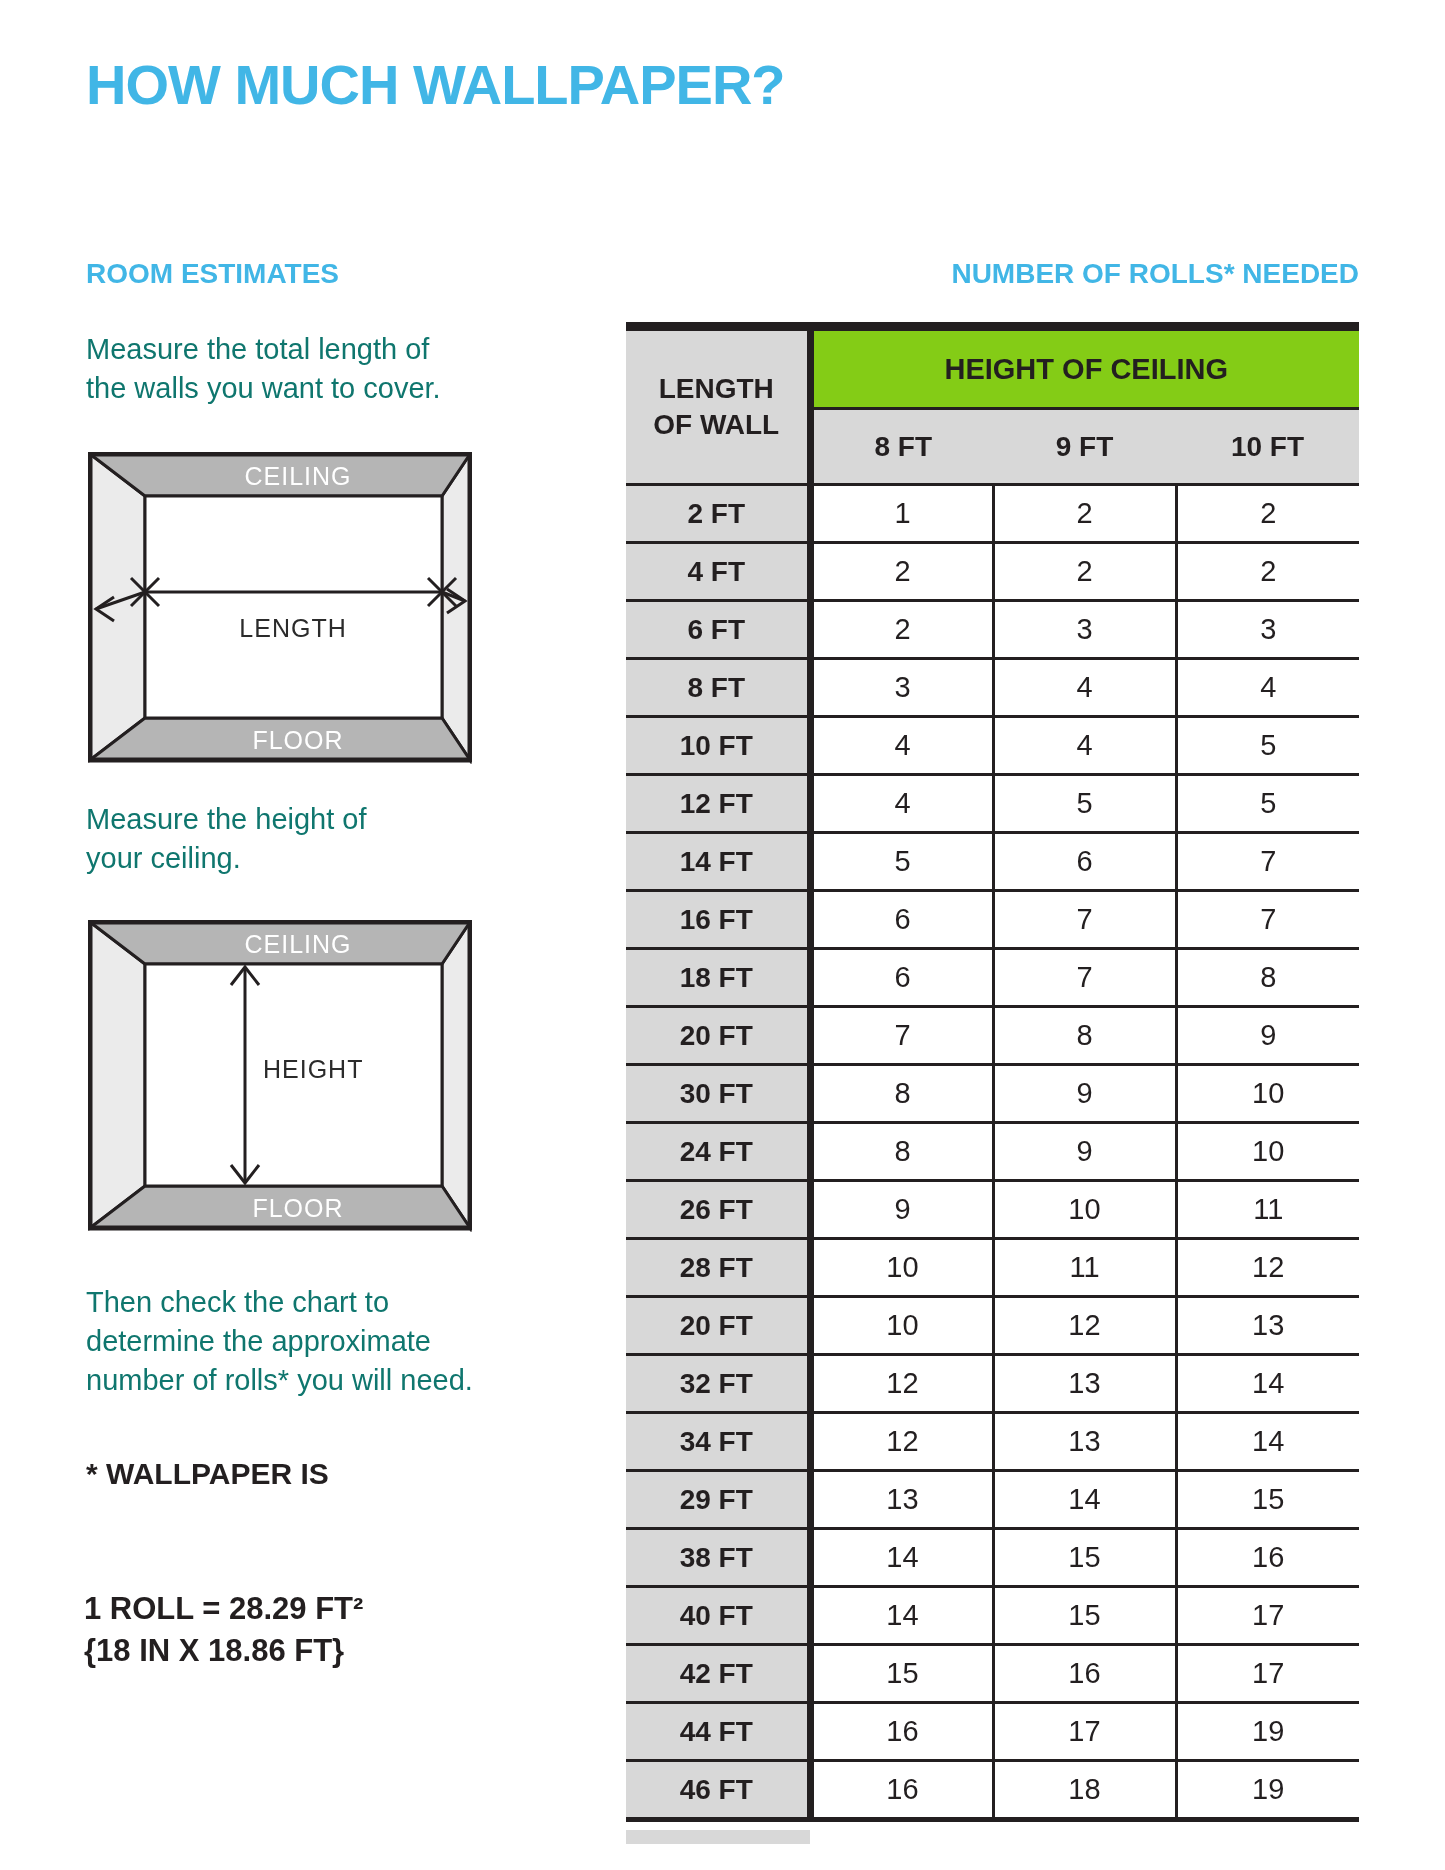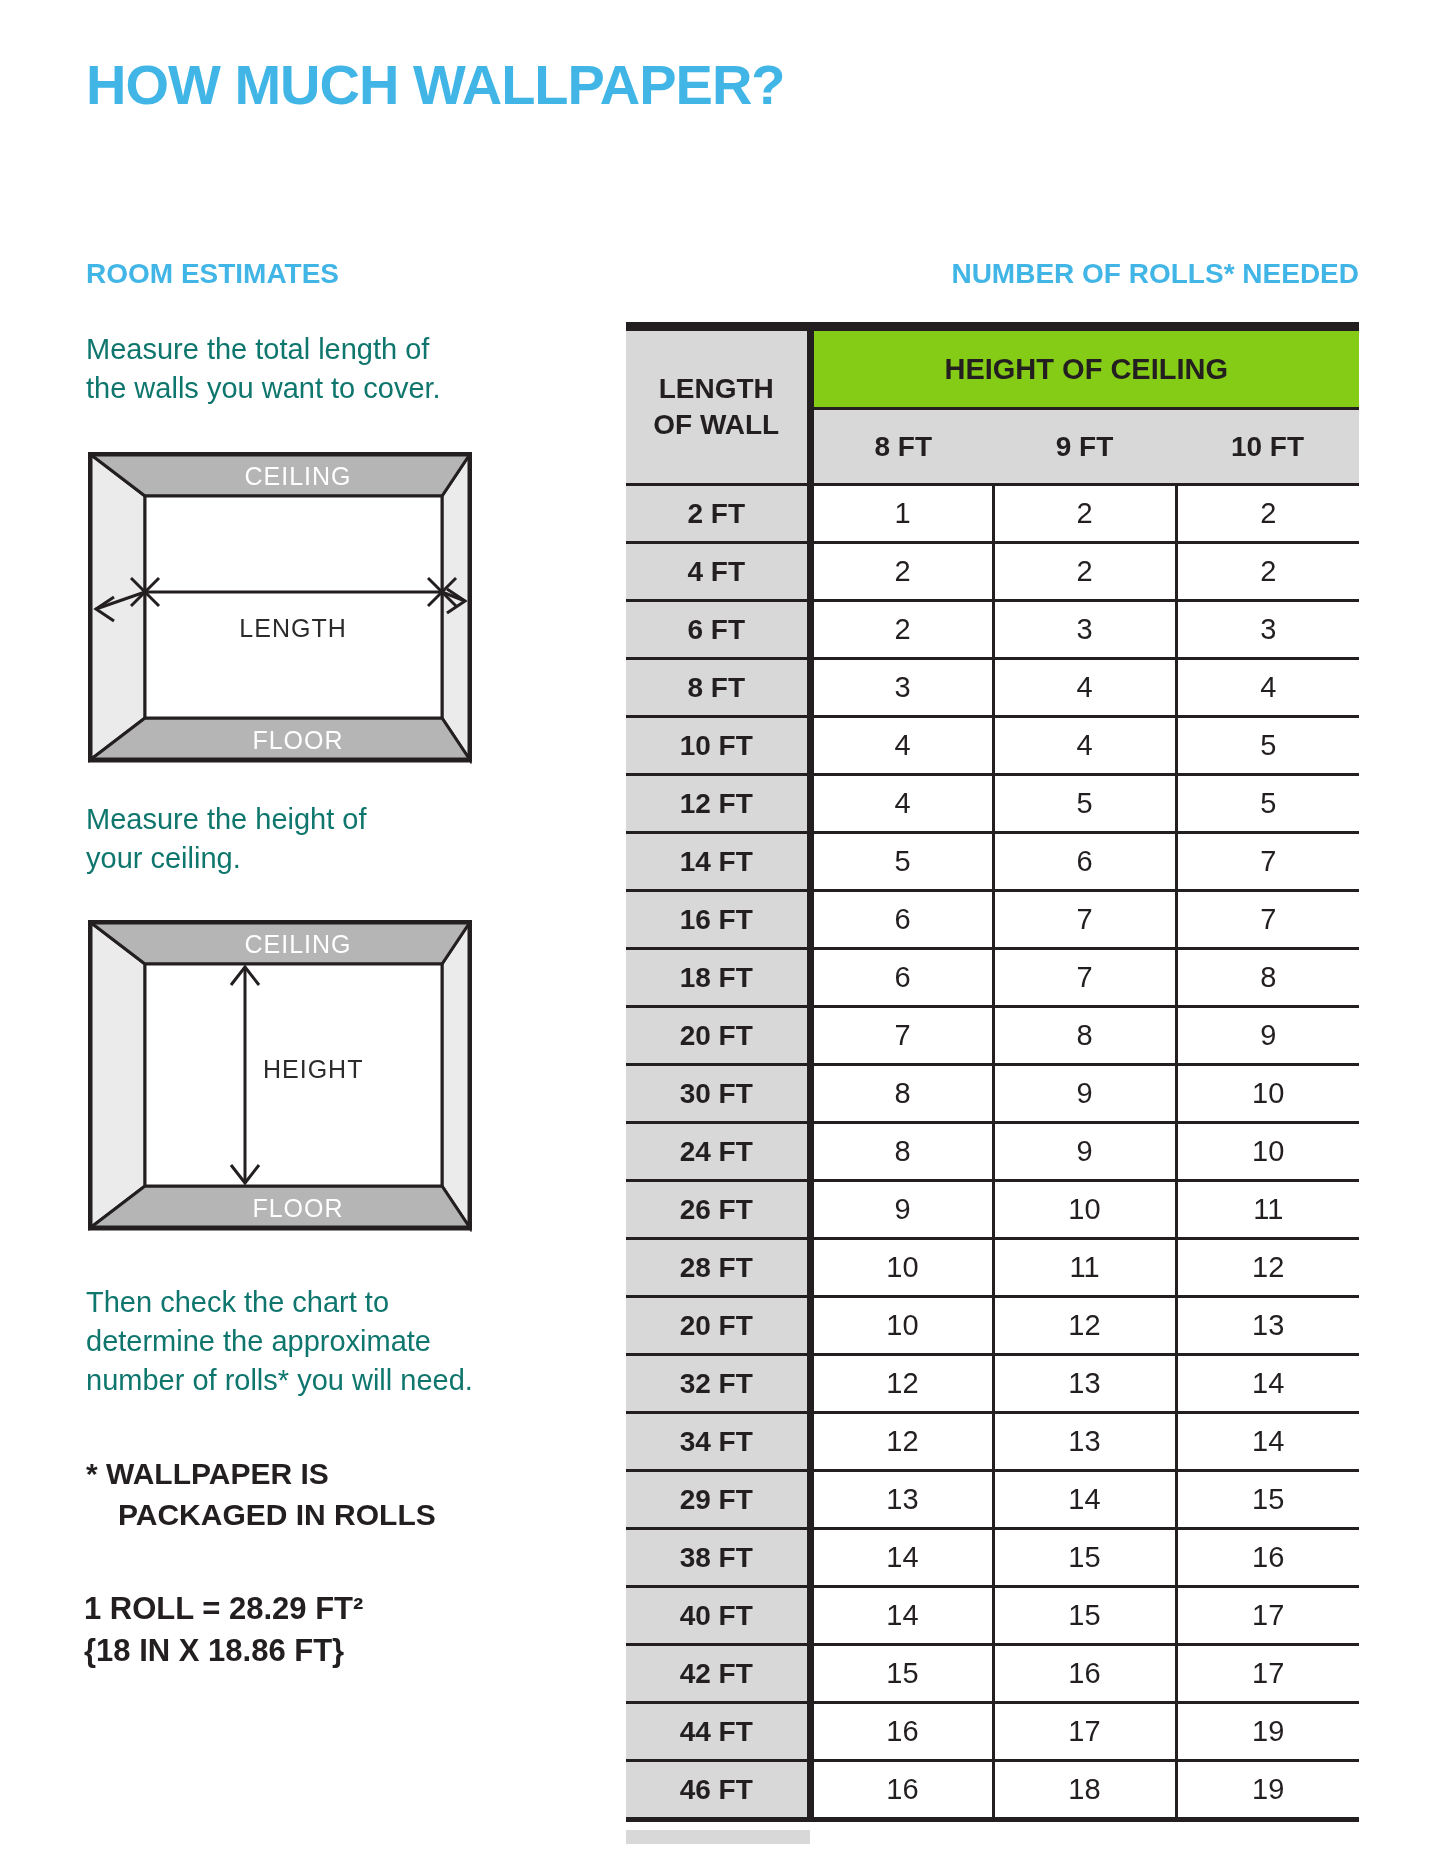--- a/index.html
+++ b/index.html
@@ -121,21 +121,20 @@
     <text class="svg-label-white" x="210" y="297" text-anchor="middle">FLOOR</text>
     <text class="svg-label-dark" x="175" y="158" text-anchor="start">HEIGHT</text>
   </svg>
 
   <p class="para p3">Then check the chart to
 determine the approximate
 number of rolls* you will need.</p>
 
   <div class="note">
     <div>* WALLPAPER IS</div>
-    <div class="indent">PACKAGED IN ROLLS</div>
   </div>
 
   <div class="rolleq">
     <div>1 ROLL = 28.29 FT²</div>
     <div>{18 IN X 18.86 FT}</div>
   </div>
 
   <div class="table-wrap">
     <table class="rolls">
       <colgroup>

